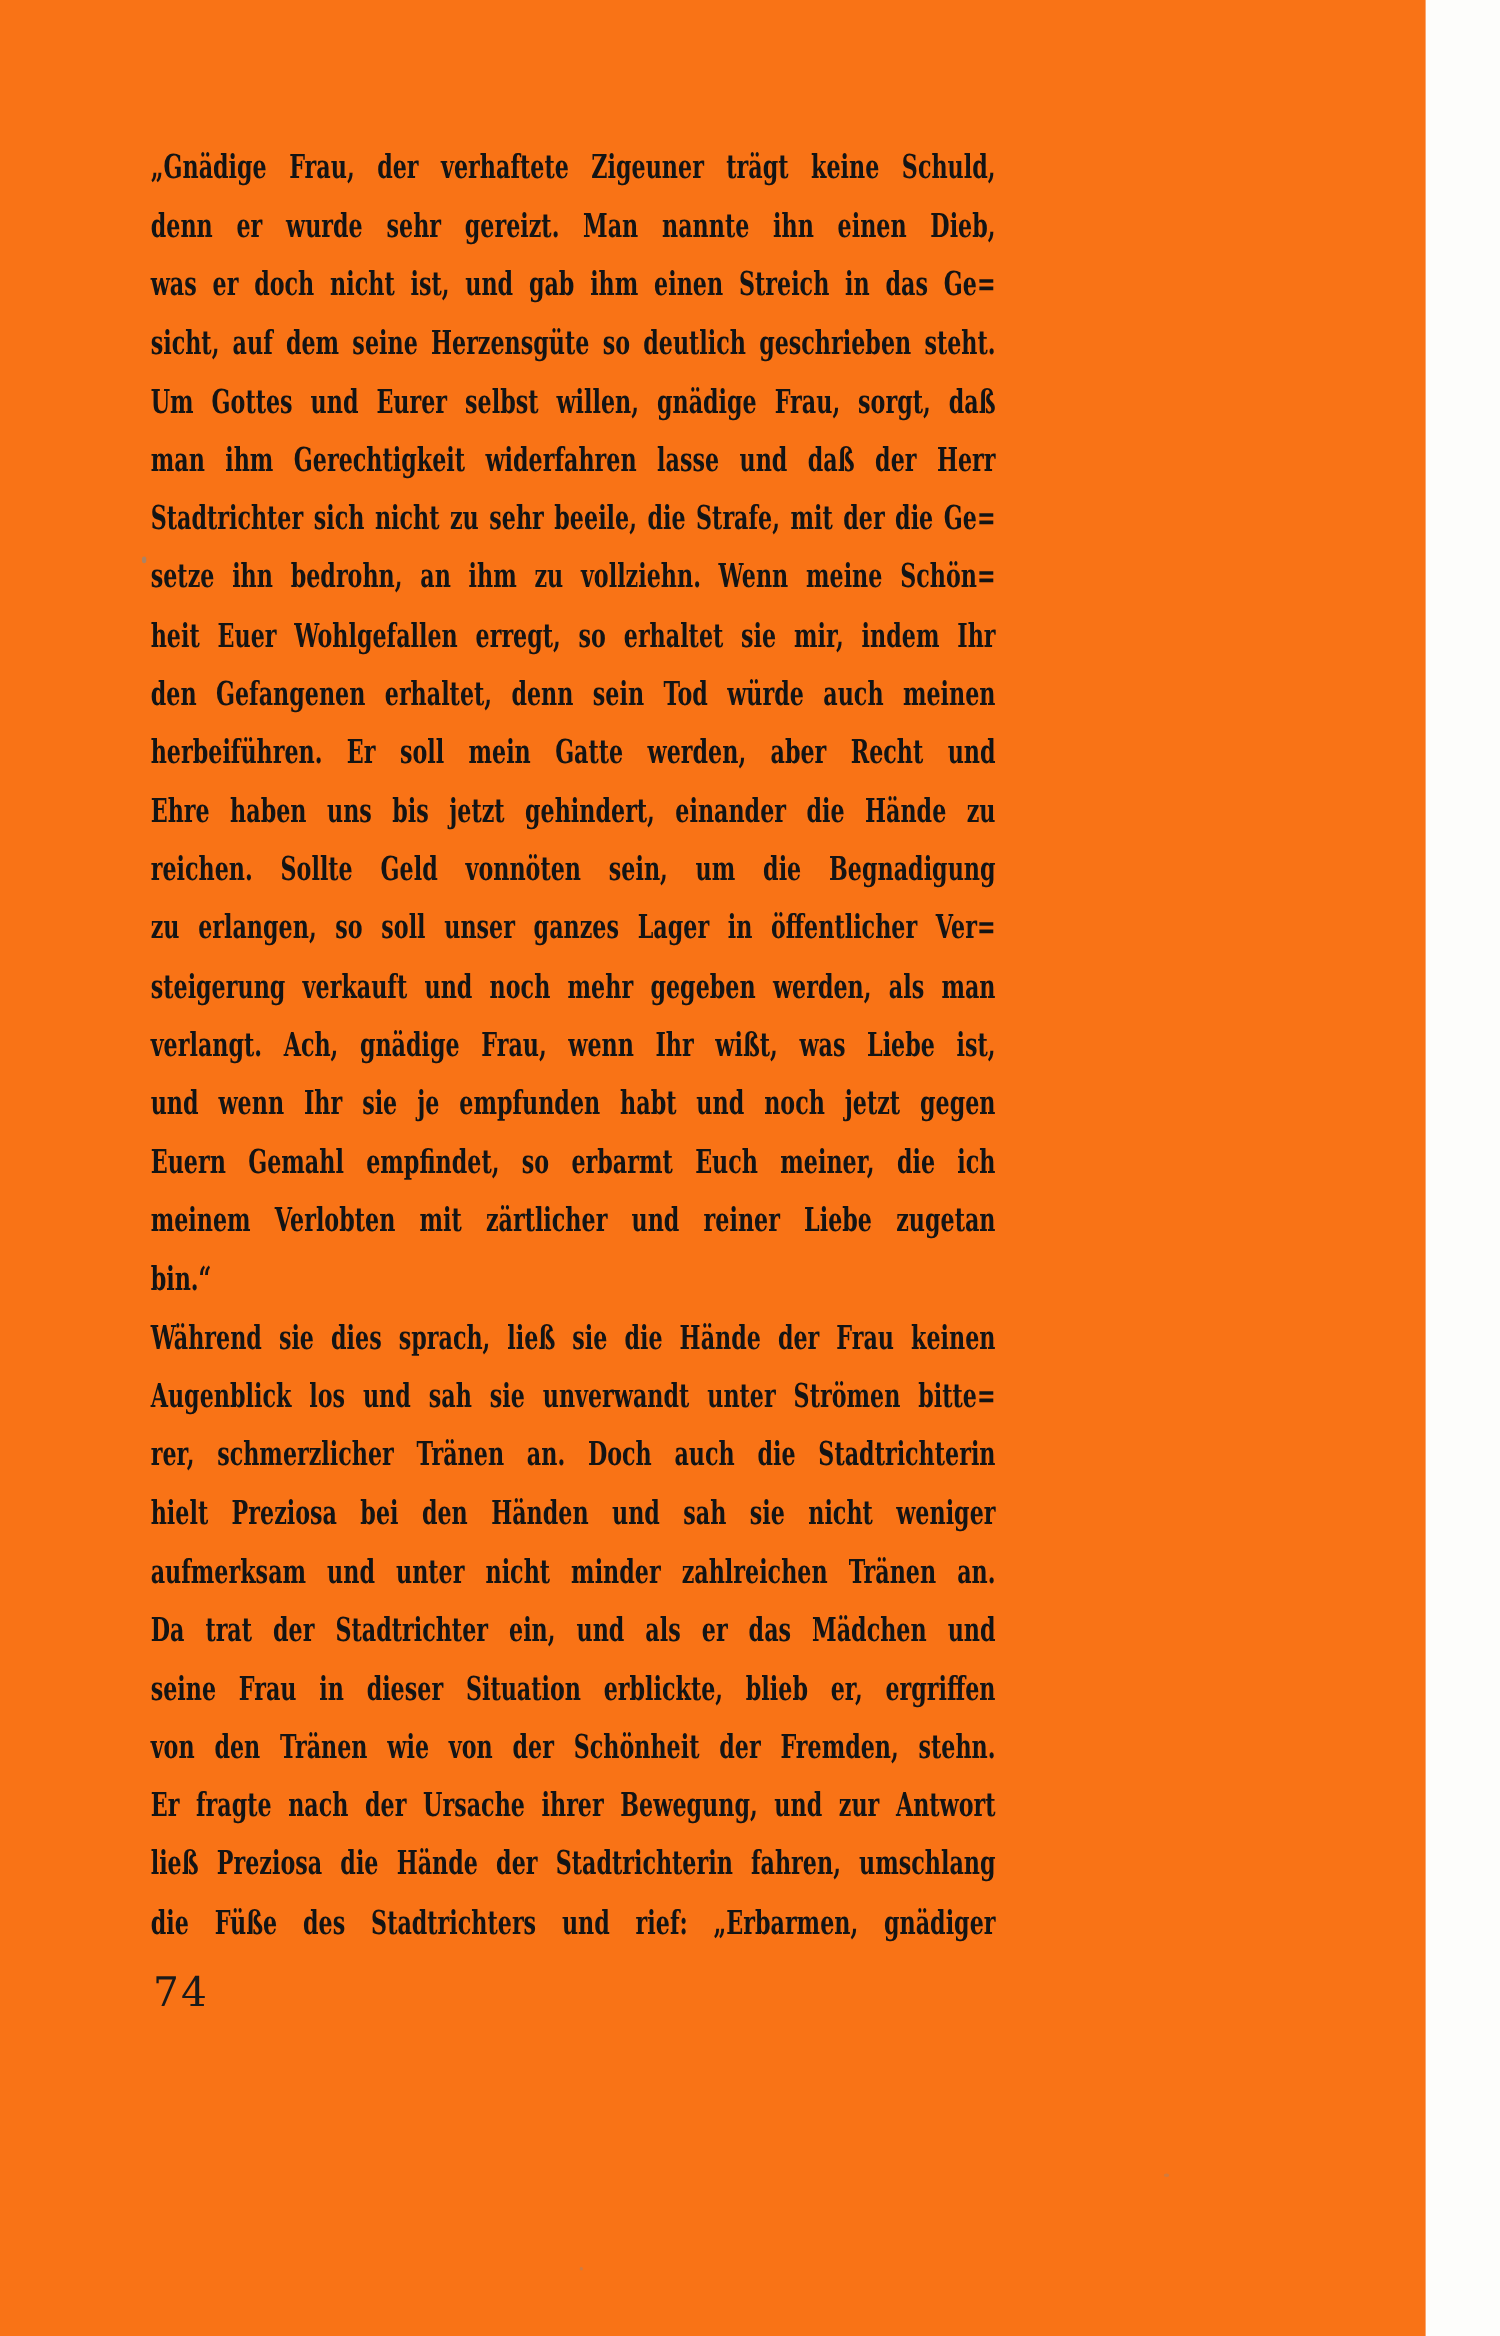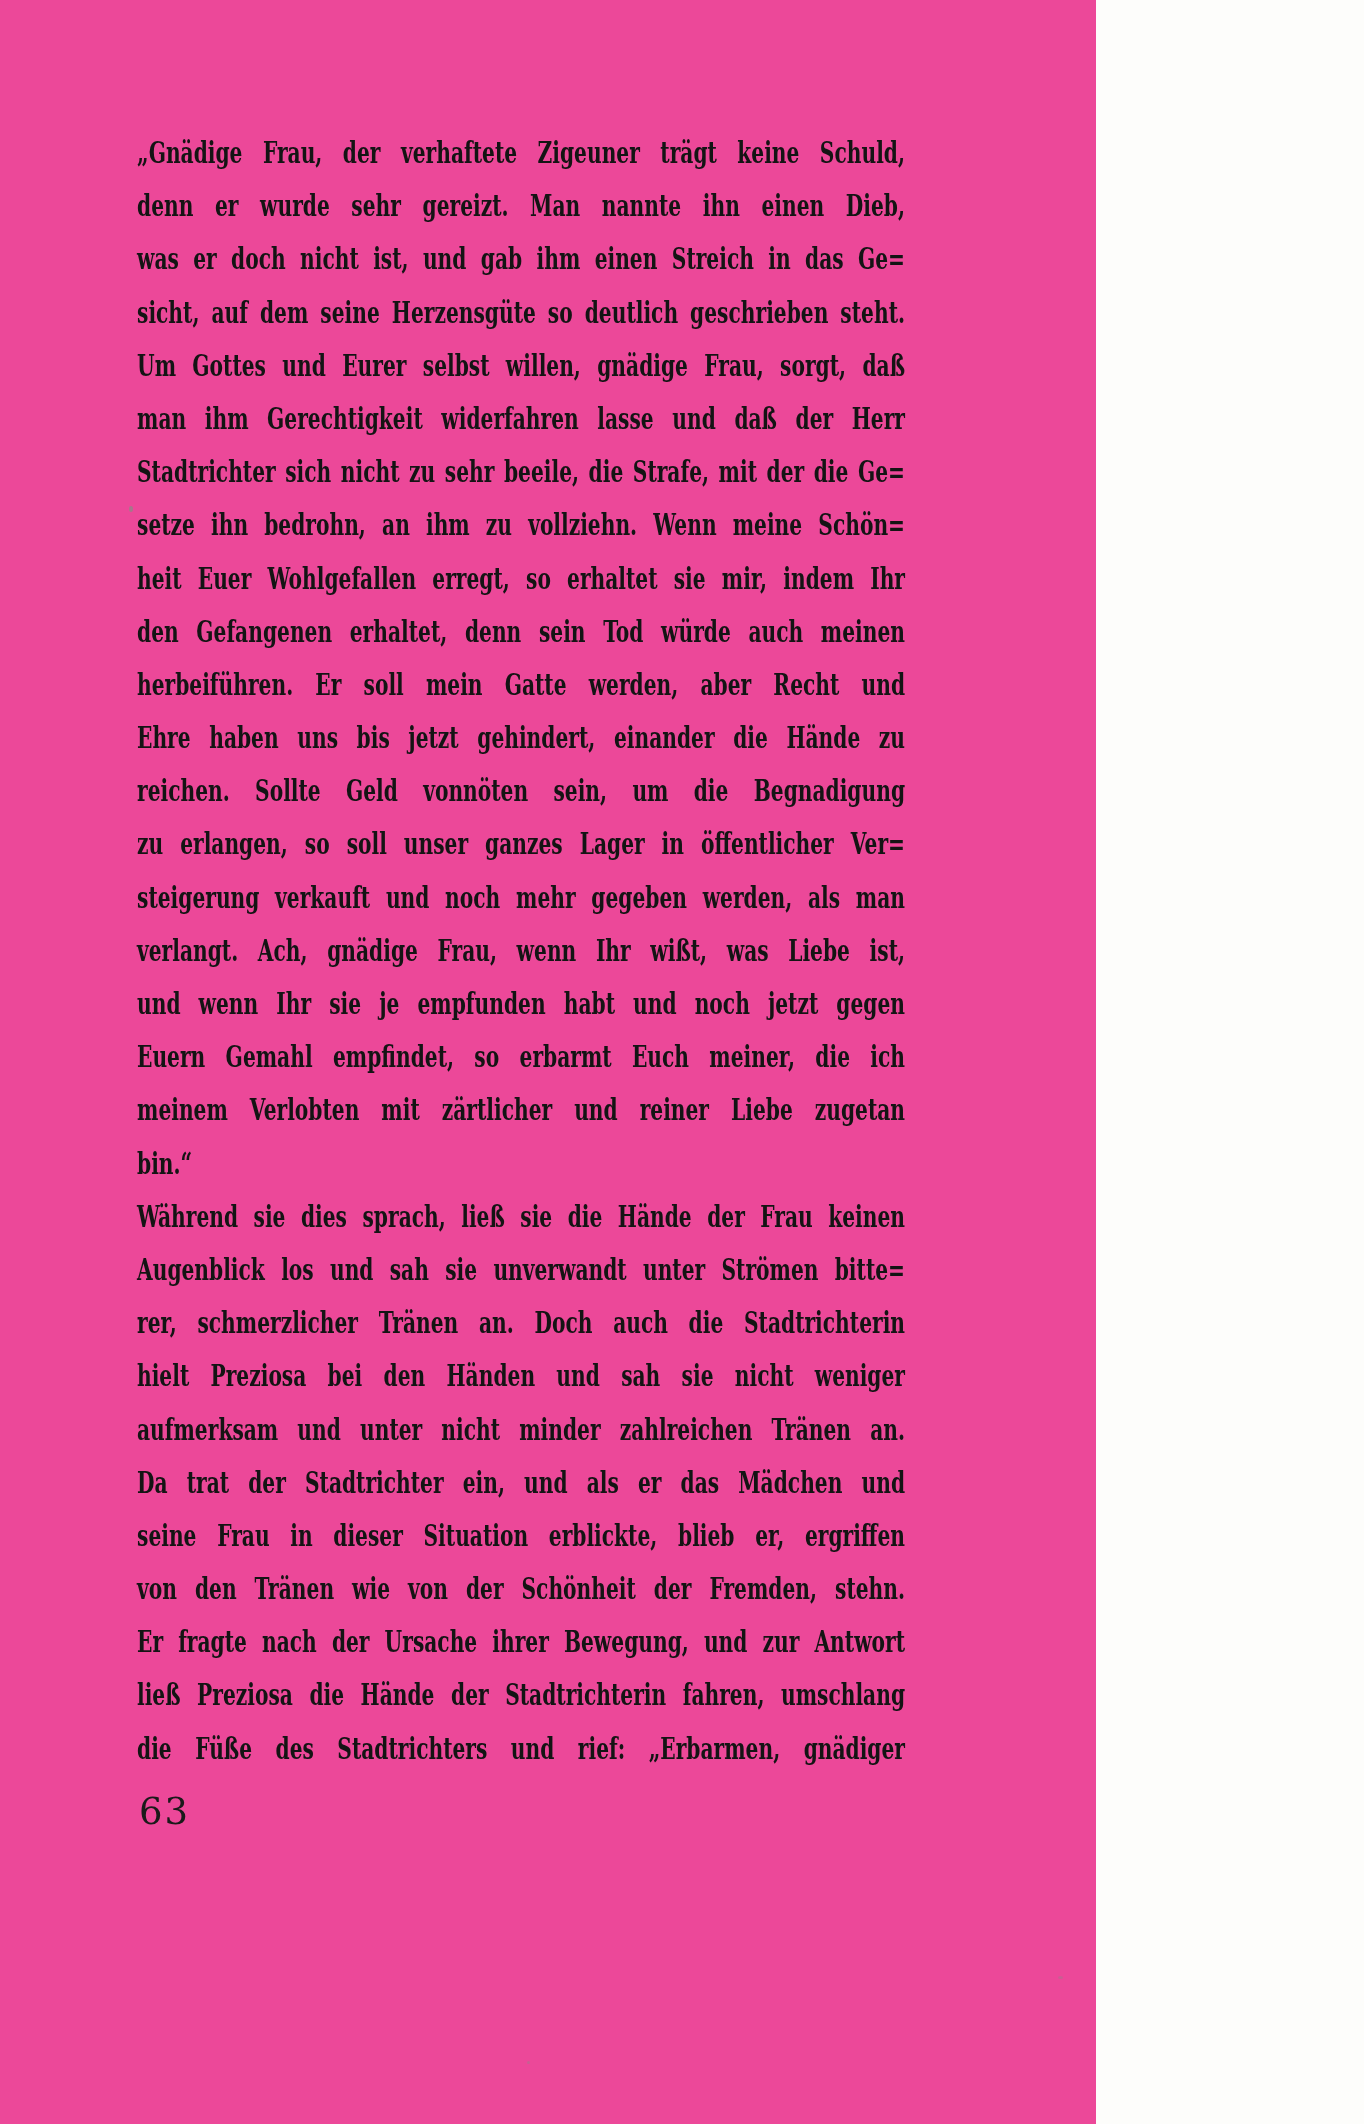--- a/index.html
+++ b/index.html
@@ -9,23 +9,23 @@
   body {
     width: 1364px;
     height: 2124px;
     background: #fdfdfb;
     position: relative;
     overflow: hidden;
   }
   .page {
     position: absolute;
     left: 0; top: 0;
-    width: 1096px;
+    width: 1296px;
     height: 2124px;
-    background: #ec4899;
+    background: #f97316;
   }
   
   .textblock {
     position: absolute;
     left: 137px;
     top: 126px;
     width: 1140px;
     transform: scaleX(0.6737);
     transform-origin: 0 0;
     font-family: "DejaVu Serif", serif;
@@ -97,19 +97,19 @@
     <div class="line">hielt Preziosa bei den Händen und sah sie nicht weniger</div>
     <div class="line">aufmerksam und unter nicht minder zahlreichen Tränen an.</div>
     <div class="line">Da trat der Stadtrichter ein, und als er das Mädchen und</div>
     <div class="line">seine Frau in dieser Situation erblickte, blieb er, ergriffen</div>
     <div class="line">von den Tränen wie von der Schönheit der Fremden, stehn.</div>
     <div class="line">Er fragte nach der Ursache ihrer Bewegung, und zur Antwort</div>
     <div class="line">ließ Preziosa die Hände der Stadtrichterin fahren, umschlang</div>
     <div class="line">die Füße des Stadtrichters und rief: „Erbarmen, gnädiger</div>
   </div>
 
-  <div class="pagenum">63</div>
+  <div class="pagenum">74</div>
 
   <div class="speck s1"></div>
   <div class="speck s2"></div>
   <div class="speck s3"></div>
 
 </div>
 
 </body></html>

